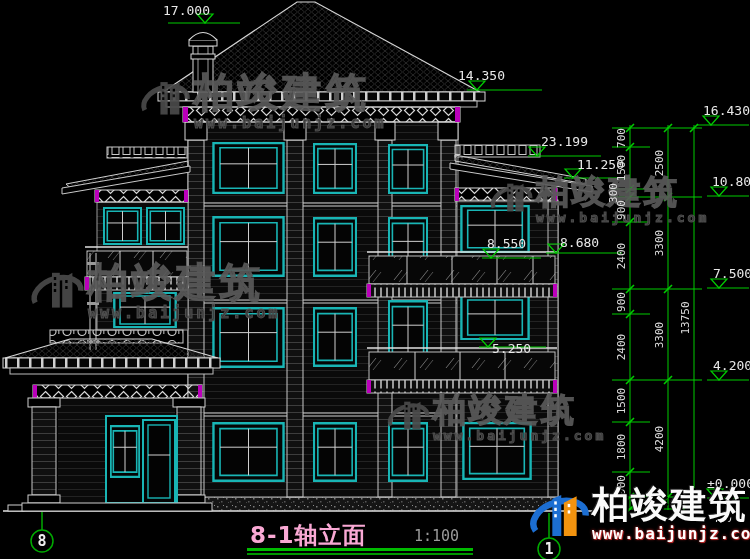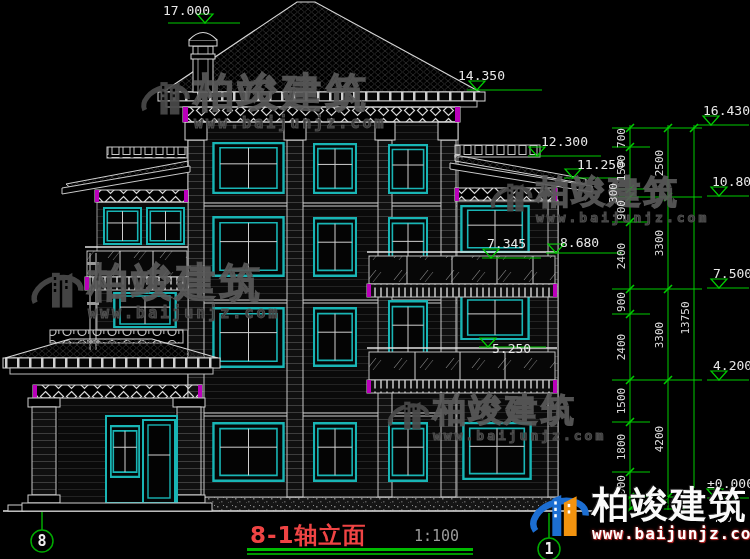--- a/index.html
+++ b/index.html
@@ -6,21 +6,21 @@
   #stage{position:relative;width:750px;height:559px;background:#000;overflow:hidden;
          font-family:"DejaVu Sans",sans-serif;}
   #cad{position:absolute;left:0;top:0;z-index:1;}
   
   .lvl{position:absolute;z-index:10;color:#e8e8e8;font:13px "DejaVu Sans Mono",monospace;white-space:nowrap;}
   .dimv{position:absolute;z-index:10;color:#dcdcdc;font:11px "DejaVu Sans Mono",monospace;
         transform:translate(-50%,-50%) rotate(-90deg);white-space:nowrap;}
   .dimh{position:absolute;z-index:10;color:#dcdcdc;font:11px "DejaVu Sans Mono",monospace;white-space:nowrap;}
   .axisnum{position:absolute;z-index:10;color:#f0f0f0;font:bold 15px "DejaVu Sans Mono",monospace;
            transform:translate(-50%,-50%);}
-  #title{position:absolute;left:250px;top:520px;z-index:10;color:#ef4444;
+  #title{position:absolute;left:250px;top:520px;z-index:10;color:#f9a8d4;
          font:bold 23px "DejaVu Sans",sans-serif;letter-spacing:1px;}
   #scale{position:absolute;left:414px;top:527px;z-index:10;color:#9a9a9a;
          font:15px "DejaVu Sans Mono",monospace;}
   
   .wm{position:absolute;z-index:5;display:flex;align-items:flex-start;color:#454545;opacity:.92;}
   .wm svg{flex:0 0 auto;}
   .wm-big{font:bold 40px "DejaVu Sans",sans-serif;letter-spacing:4px;color:#383838;
           -webkit-text-stroke:1.5px #5a5a5a;line-height:1;}
   .wm-url{font:bold 15px "DejaVu Sans Mono",monospace;letter-spacing:3px;color:#383838;
           -webkit-text-stroke:1px #555;margin-top:2px;}
@@ -341,24 +341,24 @@
 
 <g>
   <rect x="247" y="548" width="226" height="3" fill="#00bb00"></rect>
   <rect x="247" y="553" width="226" height="2" fill="#009900"></rect>
 </g>
 </svg>
 
 <div class="lvl" style="left:163px;top:3px">17.000</div>
 <div class="lvl" style="left:458px;top:68px">14.350</div>
 <div class="lvl" style="left:703px;top:103px">16.430</div>
-<div class="lvl" style="left:541px;top:134px">12.300</div>
+<div class="lvl" style="left:541px;top:134px">23.199</div>
 <div class="lvl" style="left:577px;top:157px">11.250</div>
 <div class="lvl" style="left:712px;top:174px">10.800</div>
-<div class="lvl" style="left:487px;top:236px">7.345</div>
+<div class="lvl" style="left:487px;top:236px">8.550</div>
 <div class="lvl" style="left:560px;top:235px">8.680</div>
 <div class="lvl" style="left:713px;top:266px">7.500</div>
 <div class="lvl" style="left:492px;top:341px">5.250</div>
 <div class="lvl" style="left:713px;top:358px">4.200</div>
 <div class="lvl" style="left:707px;top:476px">±0.000</div>
 
 <div class="dimv" style="left:621px;top:138px">700</div>
 <div class="dimv" style="left:621px;top:168px">1500</div>
 <div class="dimv" style="left:613px;top:193px">300</div>
 <div class="dimv" style="left:621px;top:210px">900</div>

